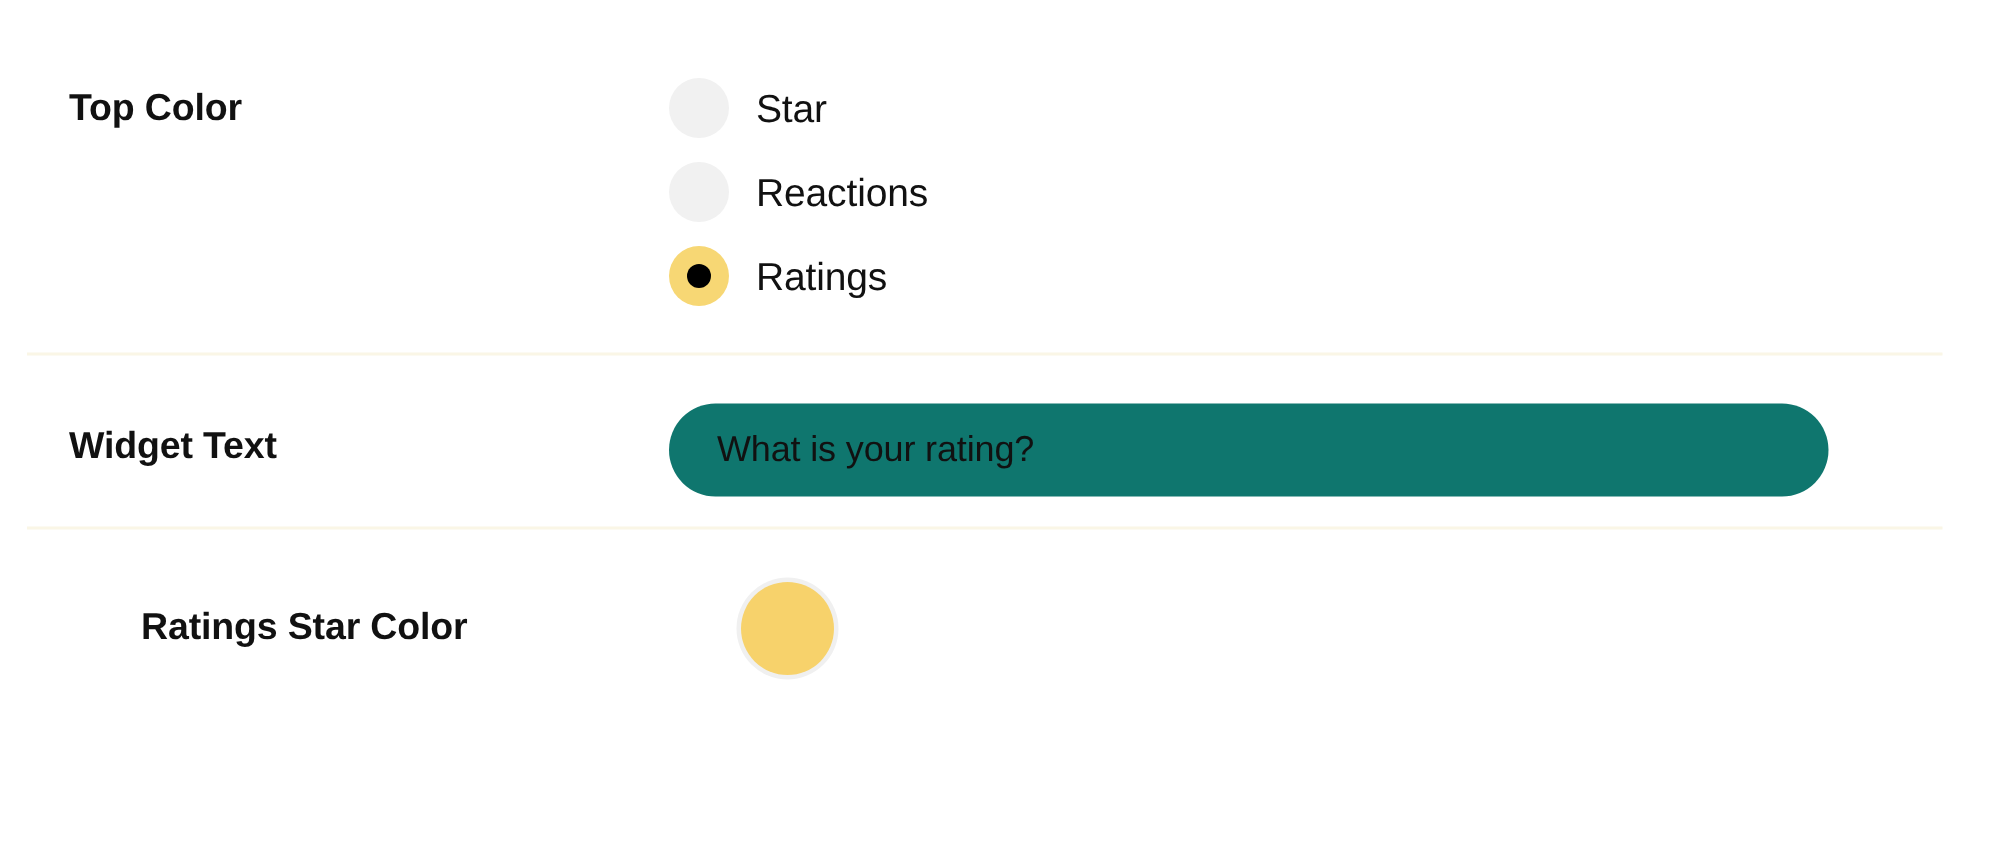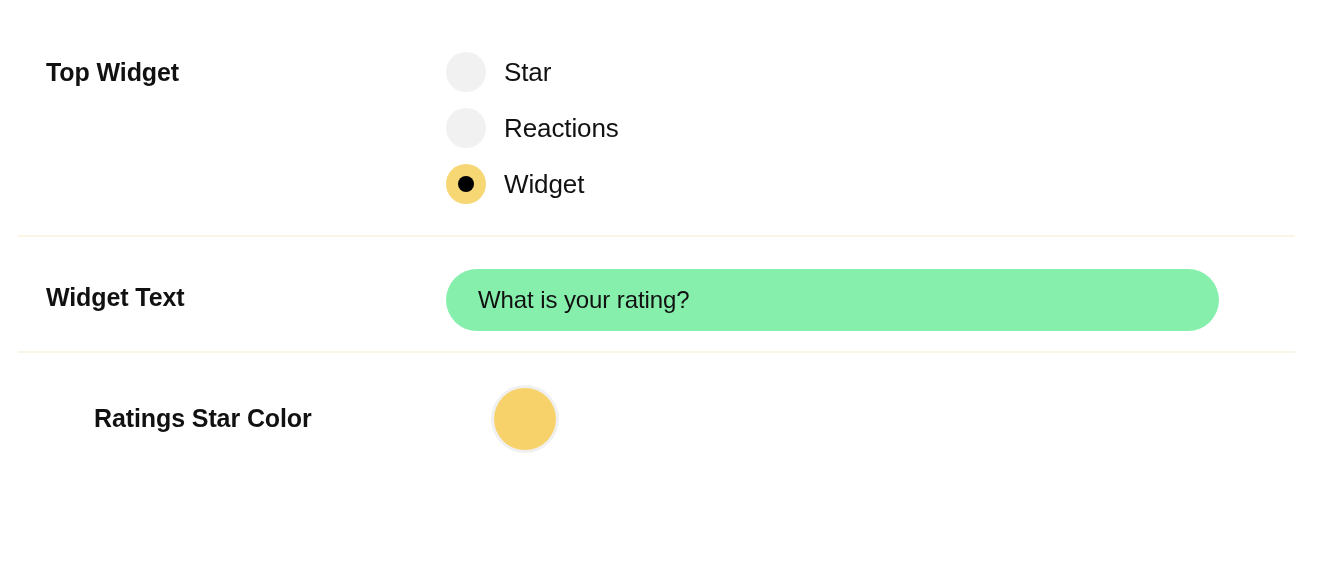--- a/index.html
+++ b/index.html
@@ -170,21 +170,21 @@
     cursor: pointer;
     box-sizing: border-box;
   }
 </style>
 </head>
 <body>
 
 <div class="settings-panel" style="background: rgb(255, 255, 255);">
 
   <div class="form-row row-widget">
-    <div class="row-label">Top Widget</div>
+    <div class="row-label">Top Color</div>
 
     <div class="row-control">
       <div class="radio-group" role="radiogroup">
 
         <div class="radio-option">
           <span class="radio-mark" style="background: rgb(241, 241, 241);">
             <span class="radio-dot" style="background: rgb(0, 0, 0);"></span>
           </span>
           <span class="radio-label">Star</span>
         </div>
@@ -193,34 +193,34 @@
           <span class="radio-mark" style="background: rgb(241, 241, 241);">
             <span class="radio-dot" style="background: rgb(0, 0, 0);"></span>
           </span>
           <span class="radio-label">Reactions</span>
         </div>
 
         <div class="radio-option is-selected">
           <span class="radio-mark" style="background: rgb(247, 215, 116);">
             <span class="radio-dot" style="background: rgb(0, 0, 0);"></span>
           </span>
-          <span class="radio-label">Widget</span>
+          <span class="radio-label">Ratings</span>
         </div>
 
       </div>
     </div>
   </div>
 
   <div class="row-divider divider-1" style="background: rgb(250, 246, 230);"></div>
 
   <div class="form-row row-text">
     <div class="row-label">Widget Text</div>
 
     <div class="row-control">
-      <input class="text-input" type="text" value="What is your rating?" style="background: #86efac;">
+      <input class="text-input" type="text" value="What is your rating?" style="background: #0f766e;">
 
     </div>
   </div>
 
   <div class="row-divider divider-2" style="background: rgb(250, 246, 230);"></div>
 
   <div class="form-row row-color">
     <div class="row-label">Ratings Star Color</div>
 
     <div class="row-control">

